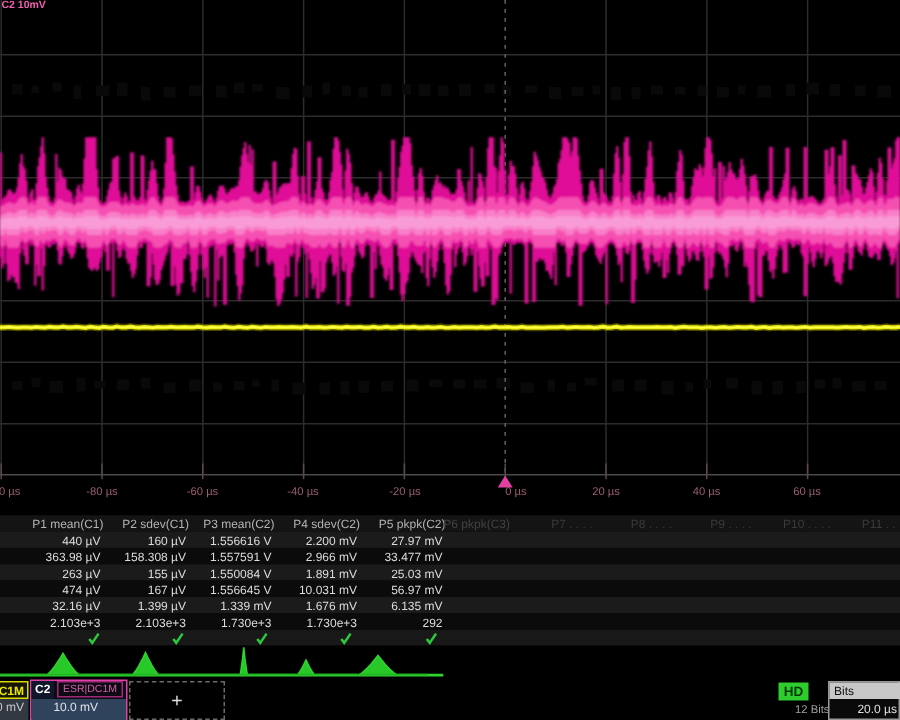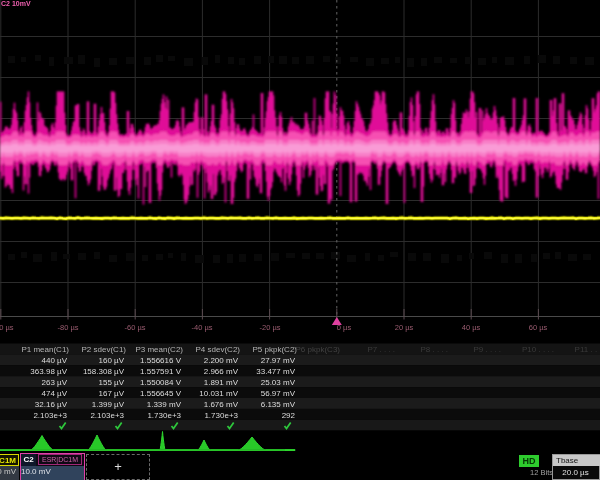--- a/index.html
+++ b/index.html
@@ -199,23 +199,23 @@
 </svg>
 
 <div class="bx" style="left:1px;top:0;color:#f060b0;font-size:7px;font-weight:bold;filter:blur(0.4px)">C2 10mV</div>
 
 <div class="bx" style="left:-30px;top:454px;width:49px;height:12px;border:1px solid #d8d800;background:#151500;color:#e8e800;font-size:8px;text-align:right;padding-right:2px;line-height:11px;font-weight:bold">DC1M</div>
 <div class="bx" style="left:-30px;top:466px;width:49px;height:14px;background:#333943;color:#c8c8c8;font-size:8px;text-align:right;padding-right:3px;line-height:12px">0 mV</div>
 
 <div class="bx" style="left:20px;top:453px;width:65px;height:27px;border:1px solid #e040a8;background:#0e0a14"></div>
 <div class="bx" style="left:21px;top:454px;width:15px;height:12px;background:#0f172a;color:#fff;font-size:8px;font-weight:bold;text-align:center;line-height:12px">C2</div>
 <div class="bx" style="left:38px;top:454px;width:44px;height:11px;border:1px solid #a02878;color:#d060a8;font-size:7px;text-align:center;line-height:10px">ESR|DC1M</div>
-<div class="bx" style="left:21px;top:466px;width:63px;height:14px;background:#30435c;color:#dfe3ea;font-size:8px;text-align:left;padding-right:4px;line-height:12px">10.0 mV</div>
+<div class="bx" style="left:21px;top:466px;width:63px;height:14px;background:#30435c;color:#dfe3ea;font-size:8px;text-align:center;padding-right:4px;line-height:12px">10.0 mV</div>
 
 <div class="bx" style="left:86px;top:454px;width:64px;height:26px;border:1px dashed #6a6a6a;background:#000;color:#ddd;font-size:13px;text-align:center;line-height:24px">+</div>
 
 <div class="bx" style="left:519px;top:455px;width:20px;height:12px;background:#2ecc2e;color:#053805;font-size:9px;font-weight:bold;text-align:center;line-height:12px">HD</div>
 <div class="bx" style="left:515px;top:468px;width:38px;height:10px;color:#a0a0a0;font-size:7.5px;text-align:right">12 Bits</div>
 
 <div class="bx" style="left:552px;top:454px;width:48px;height:26px;border:1px solid #999;background:#0a0a0a"></div>
-<div class="bx" style="left:553px;top:455px;width:47px;height:11px;background:#c8c8c8;color:#111;font-size:8px;padding-left:3px;line-height:11px">Tbase</div>
-<div class="bx" style="left:553px;top:468px;width:45px;height:11px;color:#e0e0e0;font-size:8px;text-align:center">20.0 µs</div>
+<div class="bx" style="left:553px;top:455px;width:47px;height:11px;background:#c8c8c8;color:#111;font-size:8px;padding-left:3px;line-height:11px">Bits</div>
+<div class="bx" style="left:553px;top:468px;width:45px;height:11px;color:#e0e0e0;font-size:8px;text-align:right">20.0 µs</div>
 </div>
 
 </body></html>

